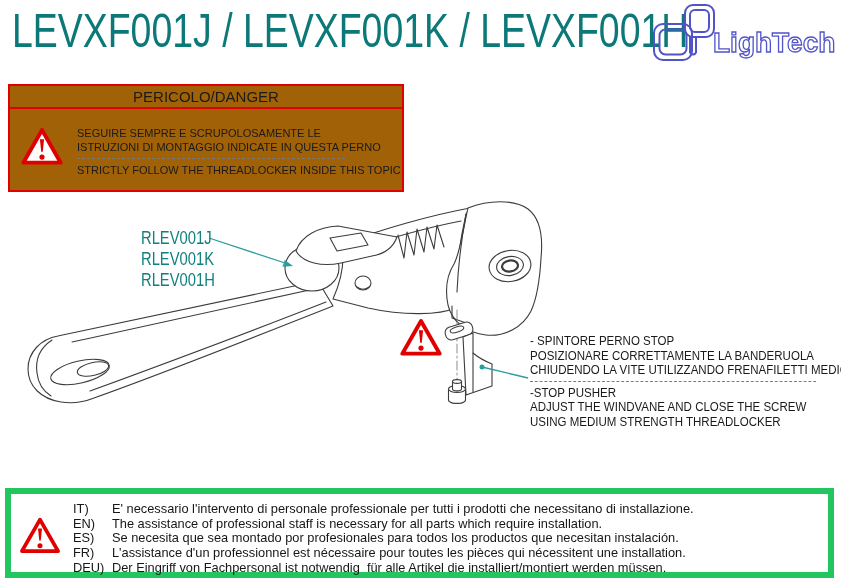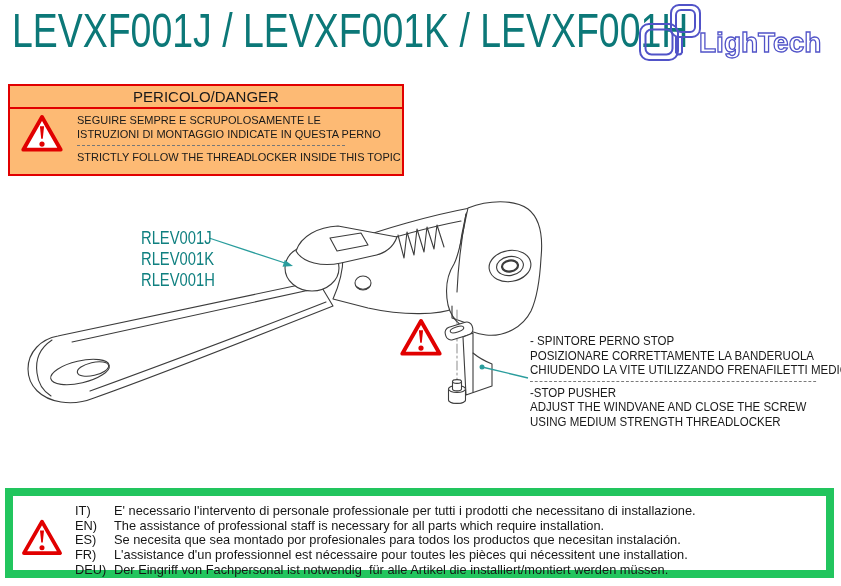--- a/index.html
+++ b/index.html
@@ -8,42 +8,42 @@
     font-family:"Liberation Sans",sans-serif;color:#161616;overflow:hidden;
   }
   .abs{position:absolute;}
 
   
   .title{
     left:12px;top:4px;height:56px;line-height:54px;
     font-size:48px;color:#0c7878;white-space:nowrap;
     transform:scaleX(0.78);transform-origin:left top;
   }
-  .logo-wrap{right:16px;top:2px;}
+  .logo-wrap{right:2px;top:2px;}
 
   
   .dbox{
-    left:8px;top:84px;width:396px;height:92px;
-    border:2px solid #e10000;background:#fdba74;box-sizing:border-box;
+    left:8px;top:84px;width:396px;height:108px;
+    border:2px solid #e10000;background:#a16207;box-sizing:border-box;
   }
   .dbox-header{
     height:21px;line-height:21px;text-align:center;font-size:15px;color:#1a1a1a;
     border-bottom:2px solid #e10000;
   }
-  .dbox-body{display:flex;align-items:flex-start;padding-top:5px;}
+  .dbox-body{display:flex;align-items:flex-start;padding-top:18px;}
   .dbox-tri{margin-left:10px;flex:0 0 auto;}
   .dbox-text{margin-left:13px;font-size:11px;line-height:13.5px;color:#1a1a1a;}
 
   .dash-sep{border-top:1px dashed #777;height:0;}
   .dash-sep.top{width:268px;margin:4px 0 5px 0;}
   .dash-sep.note{width:298px;margin:3px 0 4px 0;}
 
   .fbox{
     left:5px;top:488px;width:829px;height:90px;
-    border:8px solid #22c55e;background:#fff;box-sizing:border-box;
+    border:6px solid #22c55e;background:#fff;box-sizing:border-box;
   }
   .fbox-tri{position:absolute;left:8px;top:17px;}
   .frows{position:absolute;left:62px;top:8px;right:4px;
     transform:scaleX(0.95);transform-origin:left top;}
   .frow{display:flex;font-size:13.5px;line-height:14.7px;white-space:pre;}
   .fcode{flex:0 0 41px;}
   .ftext{flex:1 1 auto;}
 
   
   .part-labels{

